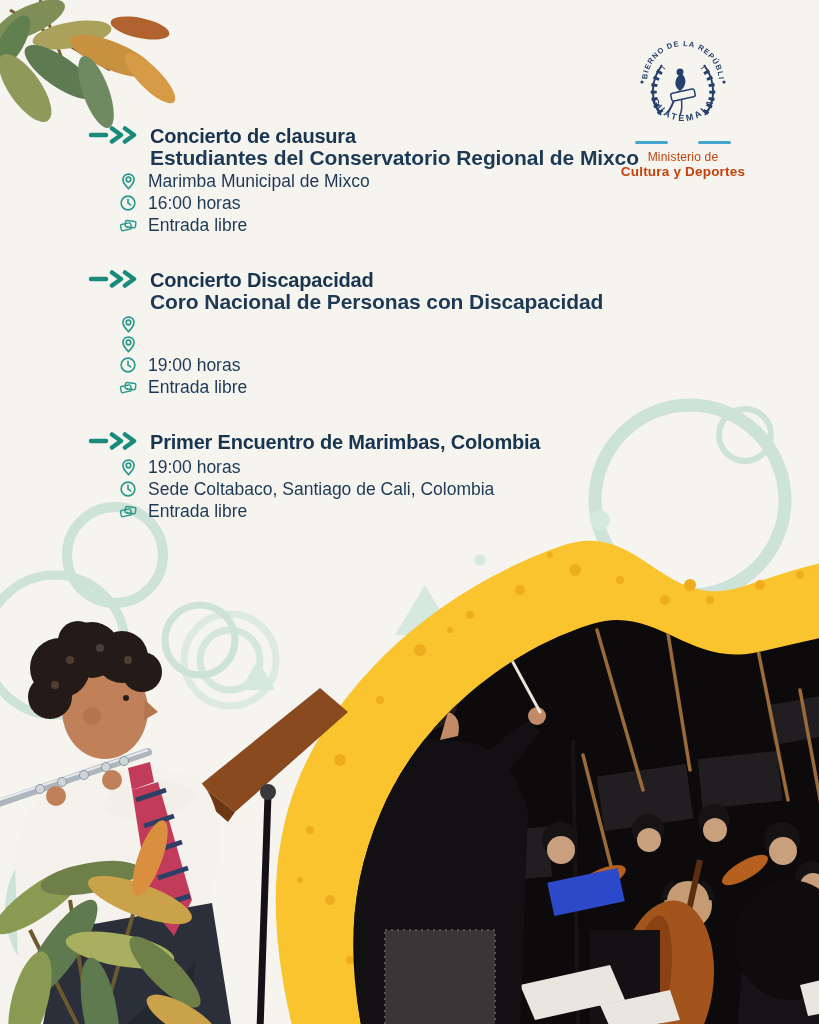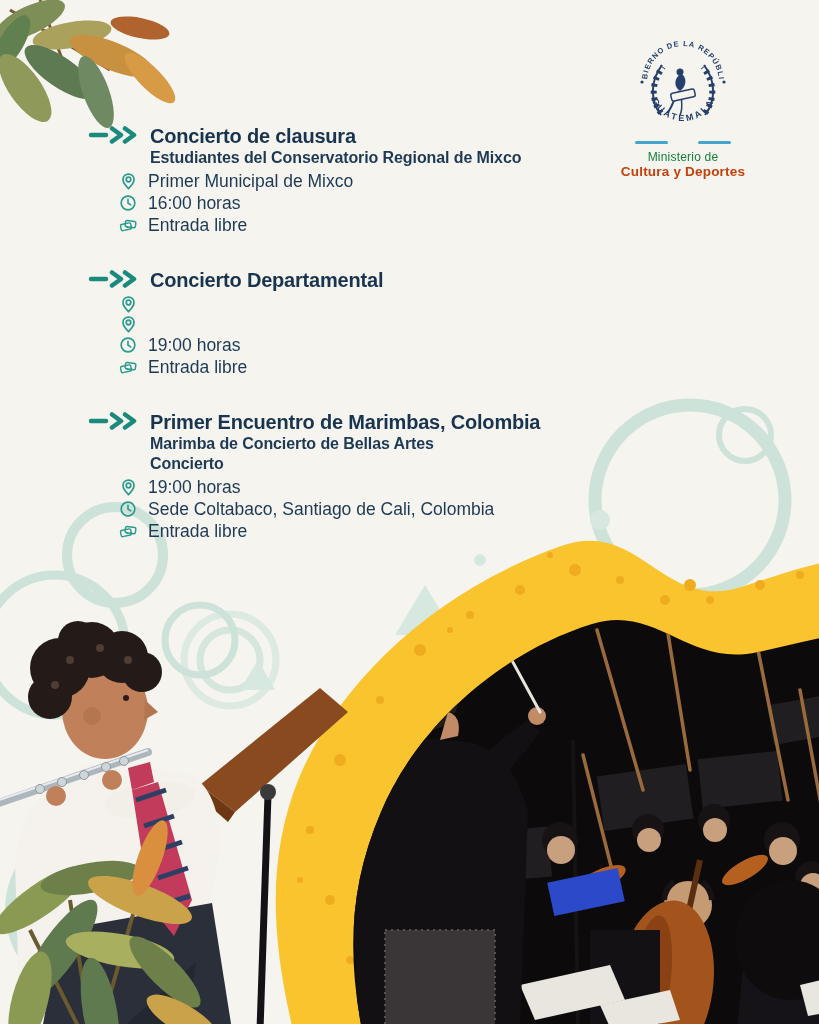--- a/index.html
+++ b/index.html
@@ -7,29 +7,29 @@
     position:relative;width:819px;height:1024px;margin:0 auto;
     background:#f5f4ef;overflow:hidden;
     font-family:"Liberation Sans",sans-serif;
   }
   .layer{position:absolute;inset:0;pointer-events:none;}
   
   .logo{position:absolute;left:603px;top:25px;width:160px;text-align:center;}
   .logo .emblem{display:block;margin:0 auto;}
   .logo-lines{display:flex;justify-content:center;gap:30px;margin-top:2px;}
   .logo-lines span{display:block;width:33px;height:3px;background:#45a5cd;border-radius:2px;}
-  .ministry1{margin-top:6px;font-size:12px;color:#15803d;letter-spacing:.2px;}
+  .ministry1{margin-top:6px;font-size:12px;color:#c2410c;letter-spacing:.2px;}
   .ministry2{font-size:13.5px;font-weight:bold;color:#c2410c;letter-spacing:.2px;}
   
   .events{position:absolute;left:150px;top:124px;width:640px;}
   .event{position:relative;margin-bottom:32px;}
   .arrow{position:absolute;left:-62px;top:2px;width:54px;height:18px;}
   .arrow svg{display:block;}
   .event-title{font-size:20px;font-weight:bold;color:#18344f;line-height:24px;letter-spacing:-.2px;}
-  .event-subtitle{font-size:16px;font-weight:bold;color:#1d3954;line-height:20px;letter-spacing:-.1px;}
+  .event-subtitle{font-size:21px;font-weight:bold;color:#1d3954;line-height:20px;letter-spacing:-.1px;}
   .details{margin-top:2px;}
   .detail{display:flex;align-items:center;margin-left:-32px;line-height:22px;white-space:nowrap;}
   .dicon{width:20px;height:20px;margin-right:10px;flex:0 0 20px;display:inline-flex;align-items:center;justify-content:center;}
   .dicon svg{display:block;}
   .dtext{font-size:17.5px;color:#1d3954;}
 </style>
 </head>
 <body>
 
 <div class="page">
@@ -307,21 +307,21 @@
   <div class="event-subtitle">Estudiantes del Conservatorio Regional de Mixco</div>
 </div>
     <div class="details">
   <div class="detail">
     <span class="dicon">
               <svg width="19" height="19" viewBox="0 0 20 20" fill="none" stroke="#2a9a8b" stroke-width="1.8">
                 <path d="M10 2.2 C6.7 2.2 4.2 4.7 4.2 7.9 C4.2 11 7.5 15 10 17.4 C12.5 15 15.8 11 15.8 7.9 C15.8 4.7 13.3 2.2 10 2.2 Z"></path>
                 <circle cx="10" cy="7.9" r="2.4"></circle>
               </svg>
             </span>
-    <span class="dtext">Primer Municipal de Mixco</span>
+    <span class="dtext">Marimba Municipal de Mixco</span>
   </div>
 
   <div class="detail">
     <span class="dicon">
               <svg width="18" height="18" viewBox="0 0 20 20" fill="none" stroke="#2a9a8b" stroke-width="1.8" stroke-linecap="round">
                 <circle cx="10" cy="10" r="7.6"></circle>
                 <path d="M10 5.8 V10 L13 12"></path>
               </svg>
             </span>
     <span class="dtext">16:00 horas</span>
@@ -341,21 +341,24 @@
   </div>
 
   <div class="event">
     <span class="arrow">
       <svg width="54" height="18" viewBox="0 0 54 18" fill="none" stroke="#1a8a7d" stroke-width="4.5" stroke-linecap="round" stroke-linejoin="round">
         <line x1="3" y1="9" x2="18" y2="9"></line>
         <path d="M24 2.5 L33 9 L24 15.5"></path>
         <path d="M37 2.5 L46 9 L37 15.5"></path>
       </svg>
     </span>
-    <div class="event-title">Concierto Departamental</div>
+    <div class="event-title">Concierto Discapacidad</div>
+    <div class="subtitles">
+  <div class="event-subtitle">Coro Nacional de Personas con Discapacidad</div>
+</div>
     <div class="details">
   <div class="detail">
     <span class="dicon">
               <svg width="19" height="19" viewBox="0 0 20 20" fill="none" stroke="#2a9a8b" stroke-width="1.8">
                 <path d="M10 2.2 C6.7 2.2 4.2 4.7 4.2 7.9 C4.2 11 7.5 15 10 17.4 C12.5 15 15.8 11 15.8 7.9 C15.8 4.7 13.3 2.2 10 2.2 Z"></path>
                 <circle cx="10" cy="7.9" r="2.4"></circle>
               </svg>
             </span>
   </div>
 
@@ -394,25 +397,20 @@
 
   <div class="event">
     <span class="arrow">
       <svg width="54" height="18" viewBox="0 0 54 18" fill="none" stroke="#1a8a7d" stroke-width="4.5" stroke-linecap="round" stroke-linejoin="round">
         <line x1="3" y1="9" x2="18" y2="9"></line>
         <path d="M24 2.5 L33 9 L24 15.5"></path>
         <path d="M37 2.5 L46 9 L37 15.5"></path>
       </svg>
     </span>
     <div class="event-title">Primer Encuentro de Marimbas, Colombia</div>
-    <div class="subtitles">
-  <div class="event-subtitle">Marimba de Concierto de Bellas Artes</div>
-
-  <div class="event-subtitle">Concierto</div>
-</div>
     <div class="details">
   <div class="detail">
     <span class="dicon">
               <svg width="19" height="19" viewBox="0 0 20 20" fill="none" stroke="#2a9a8b" stroke-width="1.8">
                 <path d="M10 2.2 C6.7 2.2 4.2 4.7 4.2 7.9 C4.2 11 7.5 15 10 17.4 C12.5 15 15.8 11 15.8 7.9 C15.8 4.7 13.3 2.2 10 2.2 Z"></path>
                 <circle cx="10" cy="7.9" r="2.4"></circle>
               </svg>
             </span>
     <span class="dtext">19:00 horas</span>
   </div>

